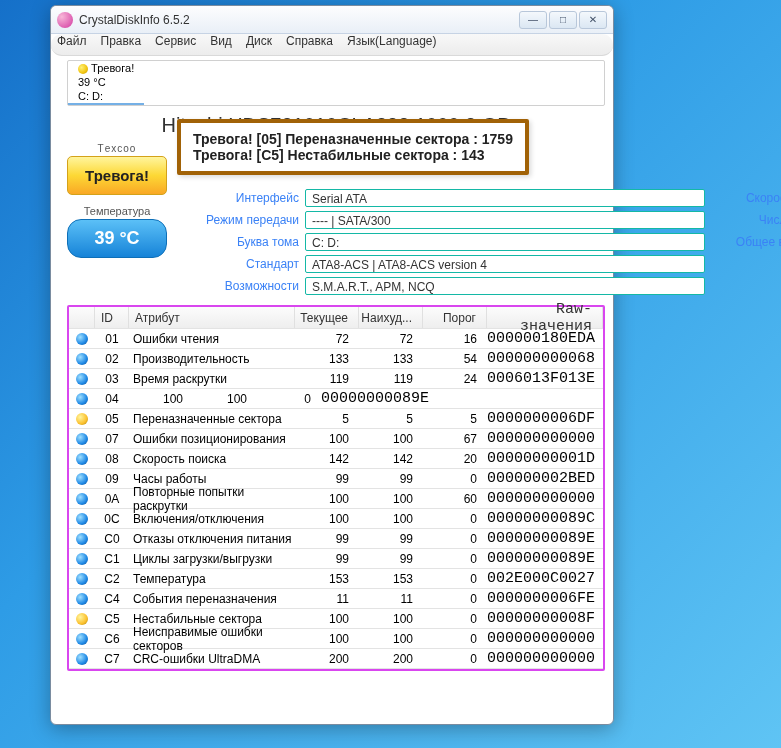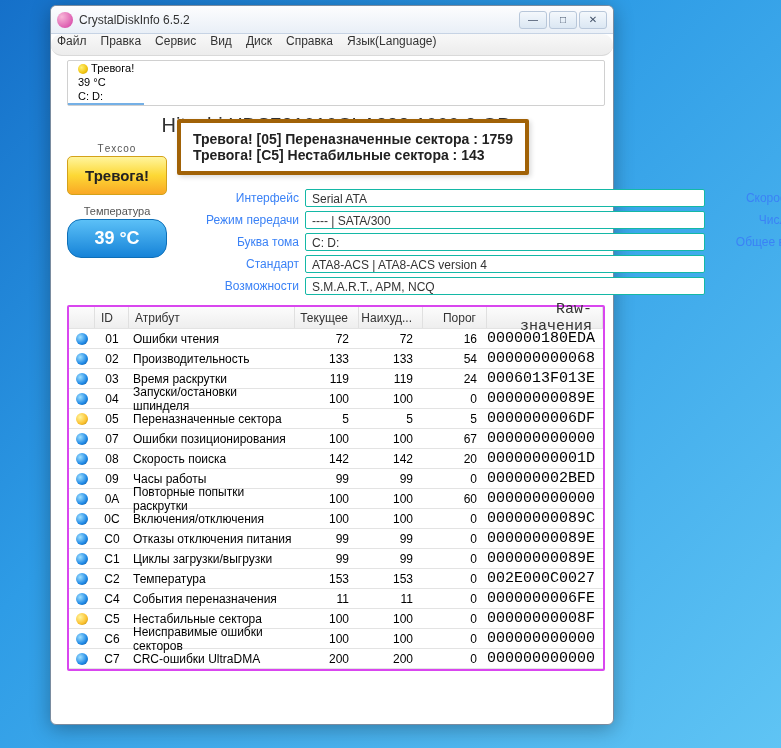--- a/index.html
+++ b/index.html
@@ -353,21 +353,20 @@
             <div class="col-cur">119</div>
             <div class="col-wor">119</div>
             <div class="col-thr">24</div>
             <div class="col-raw">0006013F013E</div>
           </div>
           <div class="grid-row">
             <div class="col-led">
               <div class="led led-blue"></div>
             </div>
             <div class="col-id">04</div>
-            <div class="col-attr">Запуски/остановки шпинделя</div>
             <div class="col-cur">100</div>
             <div class="col-wor">100</div>
             <div class="col-thr">0</div>
             <div class="col-raw">00000000089E</div>
           </div>
           <div class="grid-row">
             <div class="col-led">
               <div class="led led-yellow"></div>
             </div>
             <div class="col-id">05</div>

